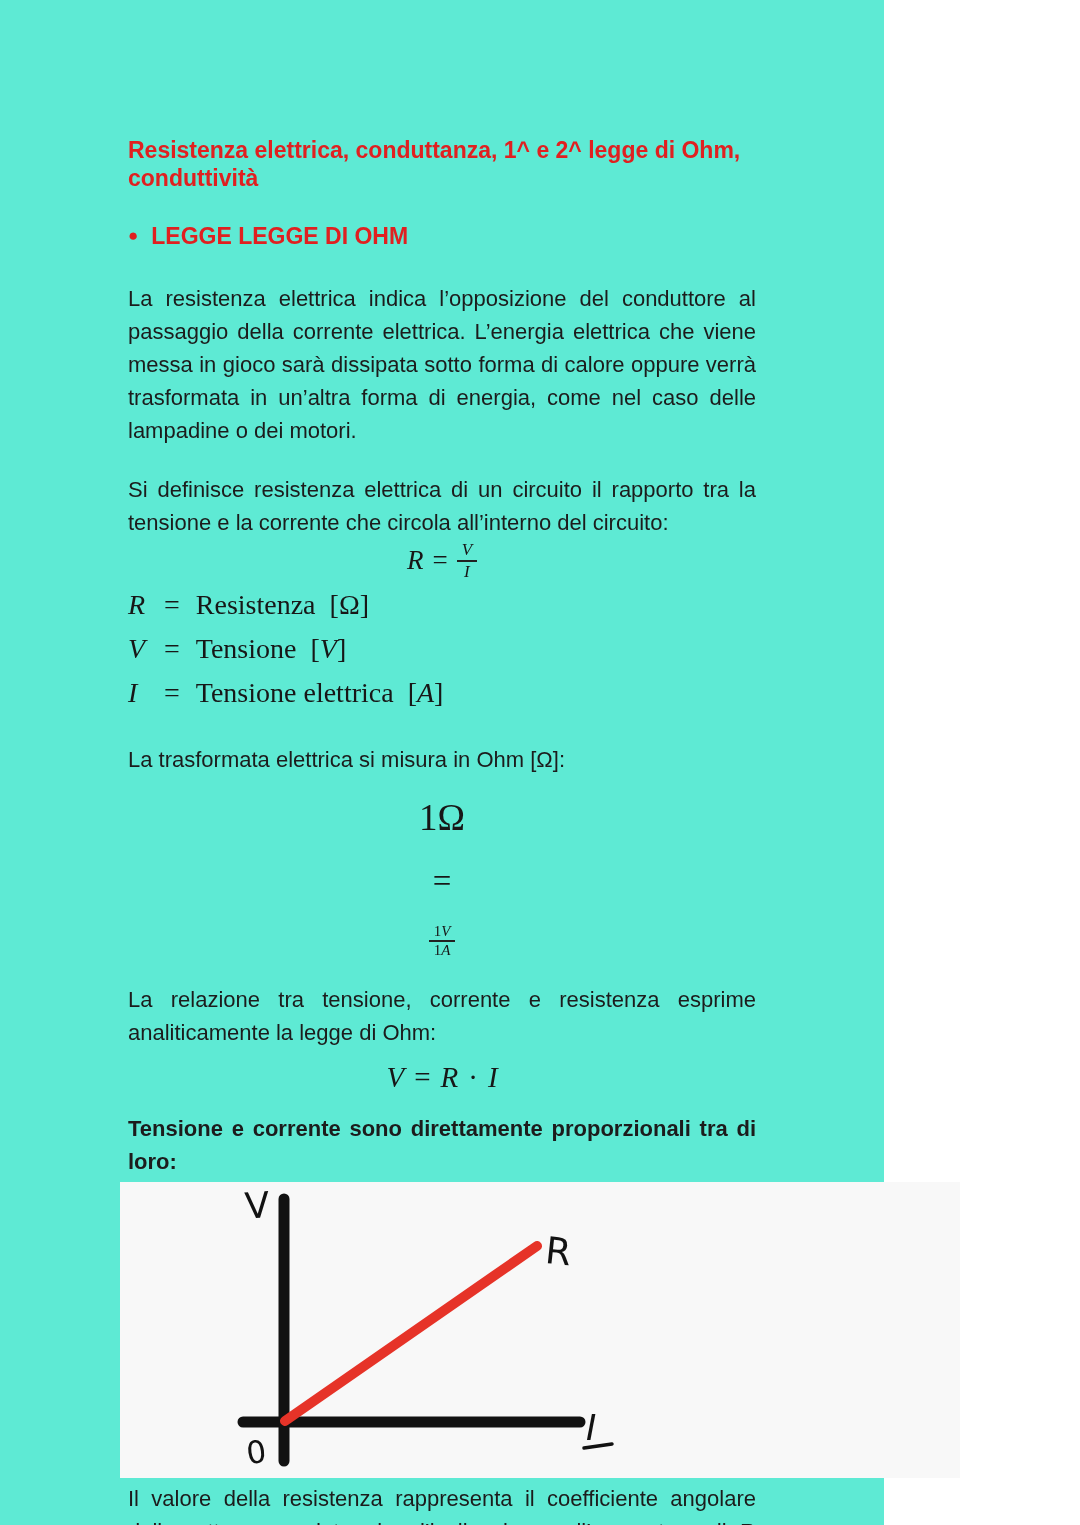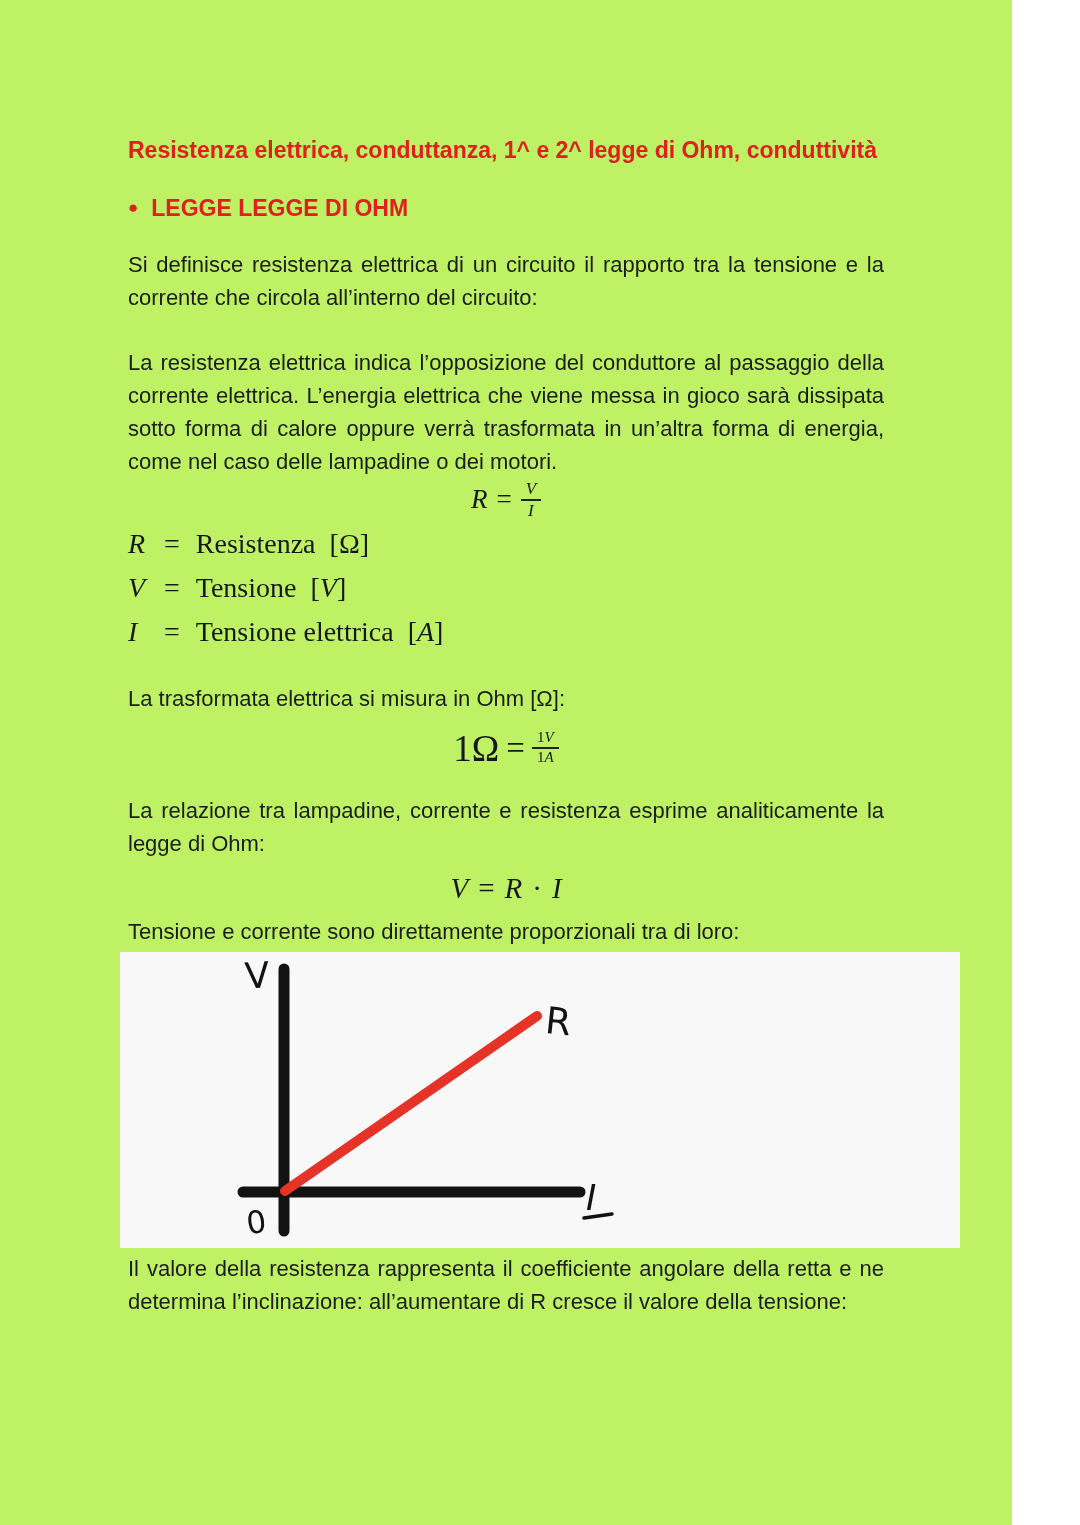--- a/index.html
+++ b/index.html
@@ -6,52 +6,52 @@
     --red:#e02020;
     --line-red:#e63328;
     --ink:#1c1c1c;
     --axis:#121212;
     --graph-bg:#f8f8f8;
   }
   *{margin:0;padding:0;box-sizing:border-box;}
   html,body{background:#ffffff;}
   body{width:1080px;height:1525px;overflow:hidden;position:relative;
        font-family:"Liberation Sans",sans-serif;color:var(--ink);}
-  .page{width:1012px;height:1525px;padding:136px 128px 12px 128px;background:#bef264;}
+  .page{width:884px;height:1525px;padding:136px 128px 12px 128px;background:#5eead4;}
 
   .doc-title{color:var(--red);font-weight:bold;font-size:23px;line-height:28px;}
   .section-heading{margin-top:30px;display:flex;align-items:center;gap:13px;
        color:var(--red);font-weight:bold;font-size:23px;line-height:28px;}
   .section-heading .bullet{font-size:17px;line-height:28px;}
 
   p.body{font-size:22px;line-height:33px;text-align:justify;color:var(--ink);}
   .p1{margin-top:32px;}
   .p2{margin-top:26px;}
   .p3{margin-top:22px;text-align:left;}
   .p4{margin-top:24px;}
-  .p5{margin-top:10px;text-align:left;}
+  .p5{margin-top:18px;text-align:left;font-weight:bold;}
   .p6{margin-top:4px;}
 
   .formula{display:flex;justify-content:center;align-items:center;
        font-family:"Liberation Serif",serif;color:#171717;}
   .f-it{font-style:italic;}
   .frac{display:inline-flex;flex-direction:column;align-items:center;line-height:1.05;}
   .frac .num{border-bottom:2px solid #222;padding:0 5px 1px 5px;}
   .frac .den{padding-top:1px;}
 
   .formula-ohm-def{margin-top:2px;font-size:27px;gap:9px;}
   .formula-ohm-def .frac{font-size:17px;}
 
   .defs{margin-top:8px;font-family:"Liberation Serif",serif;font-size:28px;color:#171717;}
   .def-row{display:flex;align-items:baseline;height:44px;}
   .def-row .sym{font-style:italic;width:30px;}
   .def-row .eq{margin:0 16px 0 6px;}
   .def-row .unit{margin-left:14px;}
 
-  .formula-unit-def{margin-top:12px;gap:7px;}
+  .formula-unit-def{margin-top:20px;gap:24px;flex-direction:column;}
   .formula-unit-def .lhs{font-size:37px;}
   .formula-unit-def .eqs{font-size:33px;}
   .formula-unit-def .frac{font-size:15px;}
 
   .formula-ohm-law{margin-top:12px;font-size:29px;gap:10px;}
 
   .graph-block{margin-top:4px;margin-left:-8px;width:840px;height:296px;
        background:var(--graph-bg);}
   .graph-block svg{display:block;width:840px;height:296px;}
   .hand{font-family:"DejaVu Sans",sans-serif;fill:var(--axis);}
@@ -61,23 +61,23 @@
 
 <div class="page">
 
   <div class="doc-title">Resistenza elettrica, conduttanza, 1^ e 2^ legge di Ohm, conduttività</div>
 
   <div class="section-heading">
     <span class="bullet">●</span>
     <span>LEGGE LEGGE DI OHM</span>
   </div>
 
+  <p class="body p1">La resistenza elettrica indica l’opposizione del conduttore al passaggio della corrente elettrica. L’energia elettrica che viene messa in gioco sarà dissipata sotto forma di calore oppure verrà trasformata in un’altra forma di energia, come nel caso delle lampadine o dei motori.</p>
+
   <p class="body p2">Si definisce resistenza elettrica di un circuito il rapporto tra la tensione e la corrente che circola all’interno del circuito:</p>
-
-  <p class="body p1">La resistenza elettrica indica l’opposizione del conduttore al passaggio della corrente elettrica. L’energia elettrica che viene messa in gioco sarà dissipata sotto forma di calore oppure verrà trasformata in un’altra forma di energia, come nel caso delle lampadine o dei motori.</p>
 
   <div class="formula formula-ohm-def">
     <span class="f-it">R</span>
     <span>=</span>
     <span class="frac">
       <span class="num f-it">V</span>
       <span class="den f-it">I</span>
     </span>
   </div>
 
@@ -106,21 +106,21 @@
 
   <div class="formula formula-unit-def">
     <span class="lhs"><span>1</span><span>Ω</span></span>
     <span class="eqs">=</span>
     <span class="frac">
       <span class="num"><span>1</span><span class="f-it">V</span></span>
       <span class="den"><span>1</span><span class="f-it">A</span></span>
     </span>
   </div>
 
-  <p class="body p4">La relazione tra lampadine, corrente e resistenza esprime analiticamente la legge di Ohm:</p>
+  <p class="body p4">La relazione tra tensione, corrente e resistenza esprime analiticamente la legge di Ohm:</p>
 
   <div class="formula formula-ohm-law">
     <span class="f-it">V</span>
     <span>=</span>
     <span class="f-it">R</span>
     <span>·</span>
     <span class="f-it">I</span>
   </div>
 
   <p class="body p5">Tensione e corrente sono direttamente proporzionali tra di loro:</p>

